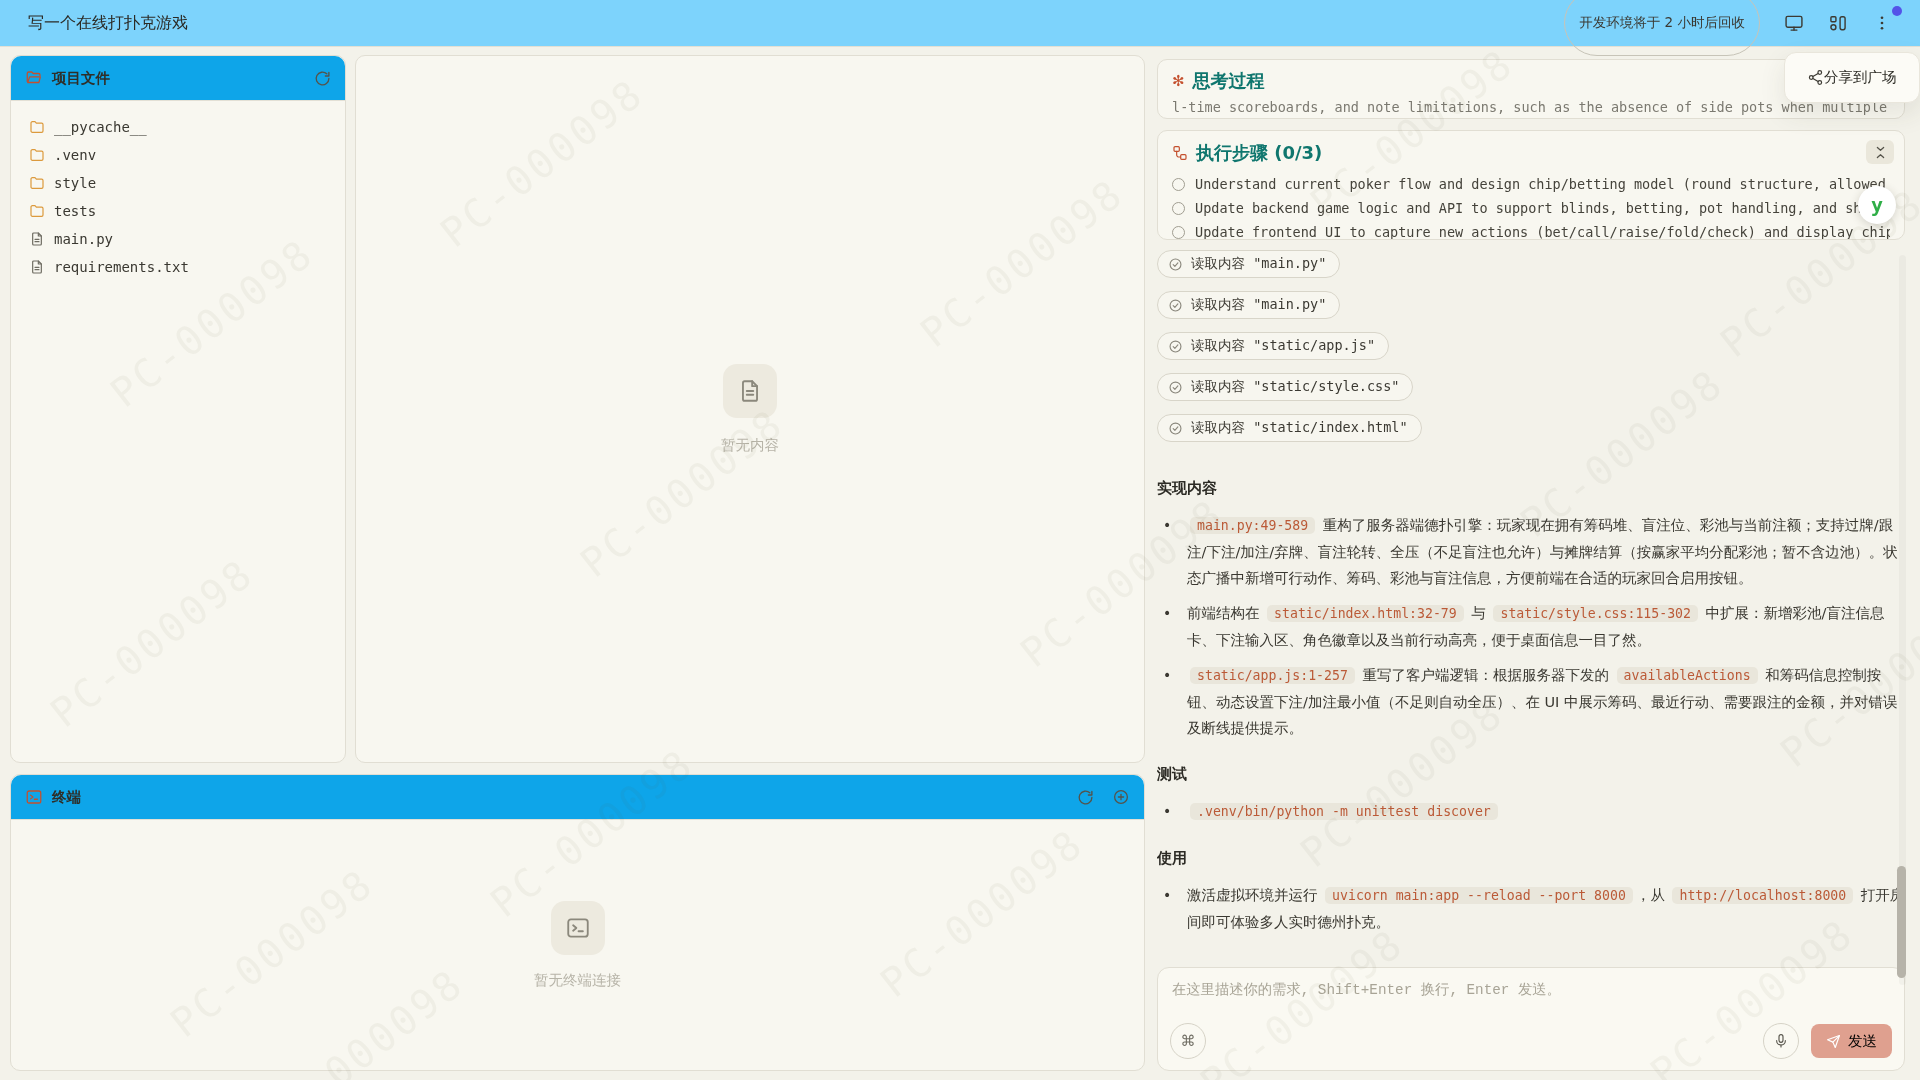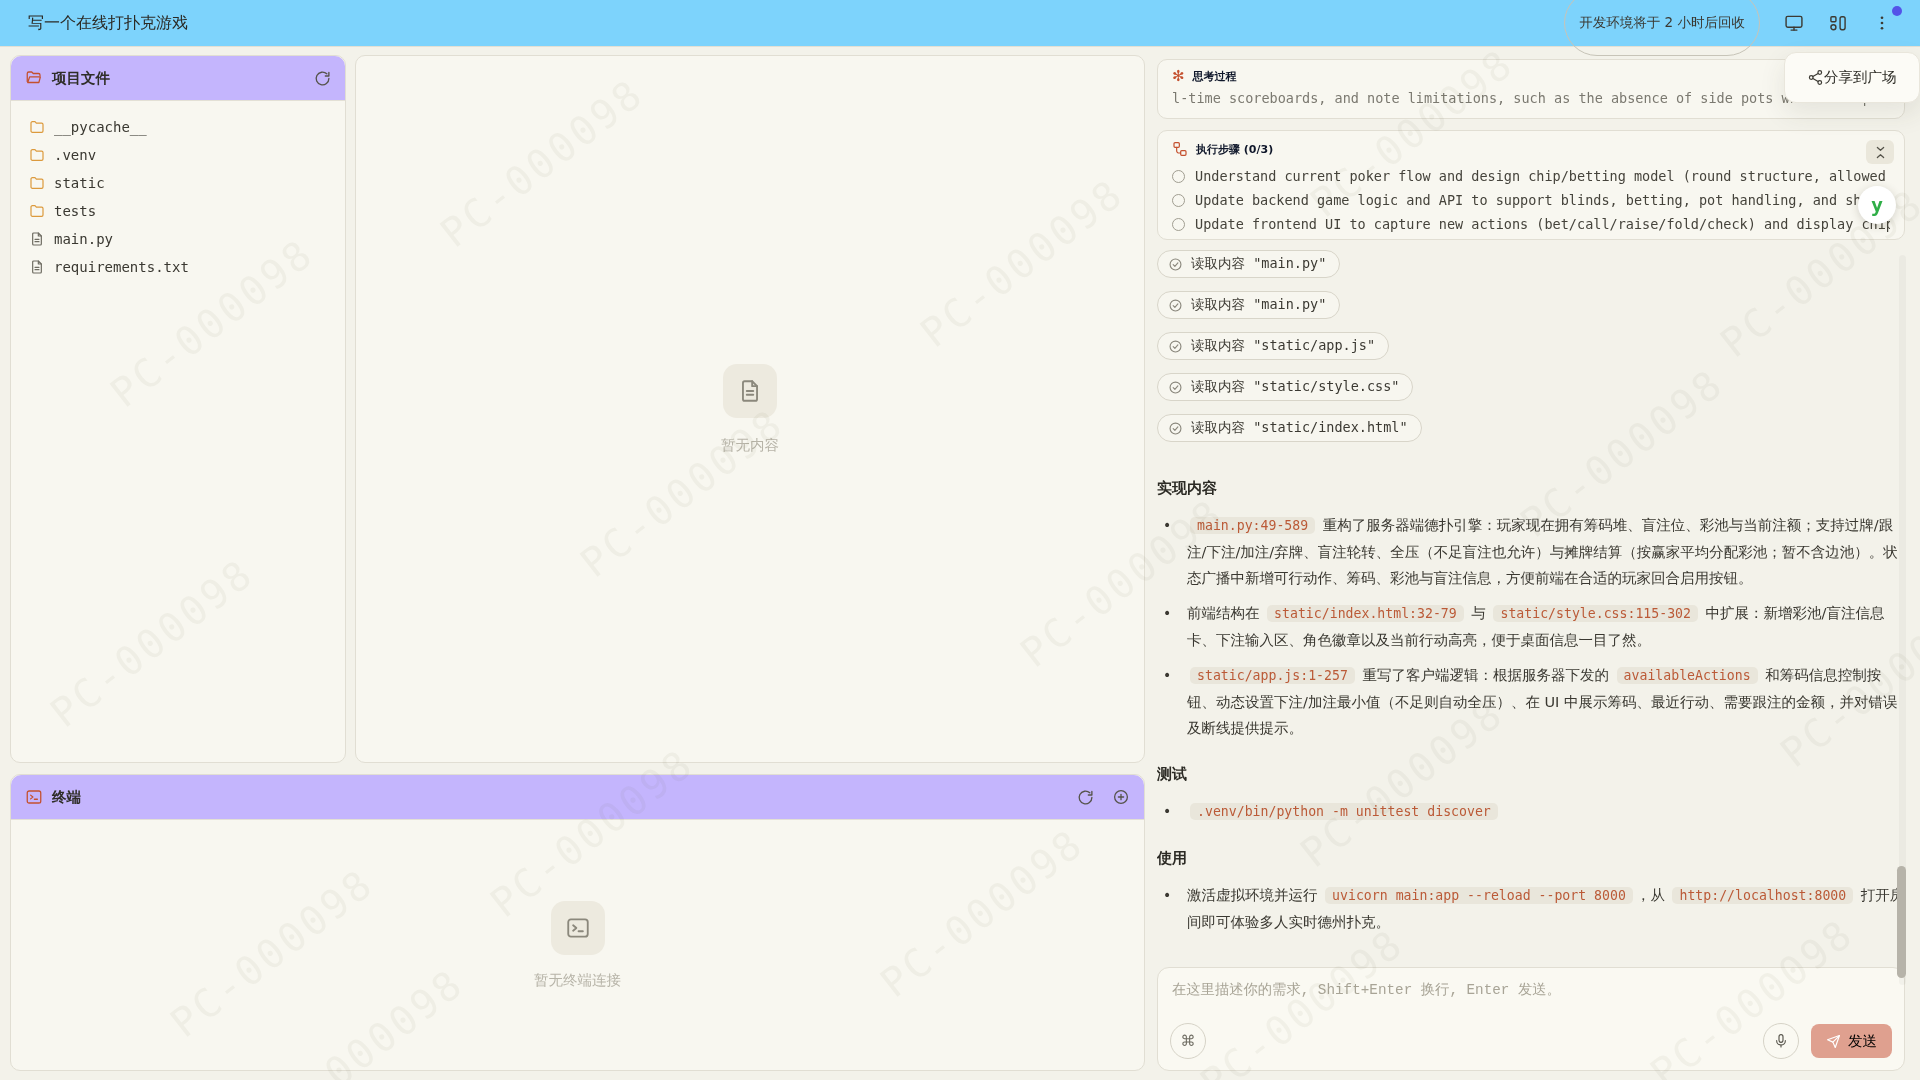--- a/index.html
+++ b/index.html
@@ -15,21 +15,21 @@
   .tb-icon { width:20px; height:20px; color:#3c3a33; display:flex; align-items:center; justify-content:center; cursor:pointer; }
   .violet-dot { position:absolute; right:18px; top:6px; width:10px; height:10px; border-radius:50%; background:#5453e8; z-index:60; }
 
   
   .share-menu { position:absolute; left:1784px; top:52px; z-index:55; background:#fcfbf6; border:1px solid #e9e6dc;
                 border-radius:12px; box-shadow:0 10px 26px rgba(60,55,40,.10); padding:15px 22px; display:flex;
                 align-items:center; font-size:14.5px; color:#2f2e28; cursor:pointer; }
 
   
   .panel { position:absolute; background:#f8f7f0; border:1px solid #e1ded3; border-radius:10px; }
-  .panel-head { height:45px; display:flex; align-items:center; gap:9px; padding:0 14px; background:#c4b5fd;
+  .panel-head { height:45px; display:flex; align-items:center; gap:9px; padding:0 14px; background:#0ea5e9;
                 border-bottom:1px solid #e3e0d5; border-radius:10px 10px 0 0; }
   .panel-head .ph-title { font-size:14.5px; font-weight:bold; color:#2f2e28; }
   .ph-actions { margin-left:auto; display:flex; align-items:center; gap:18px; }
   .ph-btn { width:18px; height:18px; color:#55534a; cursor:pointer; display:flex; align-items:center; justify-content:center; }
 
   
   #files-panel { left:10px; top:55px; width:336px; height:708px; }
   .file-list { padding:12px 8px; }
   .file-row { display:flex; align-items:center; gap:9px; height:28px; padding:0 10px; border-radius:6px; cursor:pointer;
               font-family:"DejaVu Sans Mono", monospace; font-size:14px; color:#3a3831; }
@@ -47,21 +47,21 @@
   
   #terminal-panel { left:10px; top:774px; width:1135px; height:297px; }
   .terminal-body { height:250px; display:flex; flex-direction:column; align-items:center; justify-content:center; gap:16px; }
 
   
   .right-col { position:absolute; left:1157px; top:55px; width:748px; height:1016px; }
   .card { background:#f8f7f0; border:1px solid #e1ded3; border-radius:10px; }
 
   #thought-card { position:absolute; top:4px; left:0; right:0; height:60px; padding:9px 14px; overflow:hidden; }
   .card-head { display:flex; align-items:center; gap:8px; }
-  .card-head .ch-title { font-size:11px; font-weight:bold; color:#0f172a; }
+  .card-head .ch-title { font-size:18px; font-weight:bold; color:#0f766e; }
   .accent-glyph { color:#c4502e; font-size:15px; line-height:1; }
   .thought-line { margin-top:6px; font-family:"DejaVu Sans Mono", monospace; font-size:13.5px; color:#7b7970;
                   white-space:nowrap; overflow:hidden; }
 
   #steps-card { position:absolute; top:75px; left:0; right:0; height:110px; padding:10px 14px; overflow:hidden; }
   .collapse-btn { position:absolute; top:9px; right:10px; width:28px; height:24px; border-radius:6px; background:#eae7db;
                   color:#55534a; display:flex; align-items:center; justify-content:center; cursor:pointer; }
   .step-row { display:flex; align-items:center; gap:10px; height:24px; overflow:hidden; }
   #steps-list { margin-top:7px; }
   .step-circle { width:13px; height:13px; border:1.5px solid #a09d91; border-radius:50%; flex:none; }
@@ -187,21 +187,21 @@
           </svg>
         </span>
         <span>.venv</span>
       </div>
       <div class="file-row">
         <span class="f-ic folder">
           <svg width="16" height="16" viewBox="0 0 24 24" fill="none" stroke="currentColor" stroke-width="1.8" stroke-linecap="round" stroke-linejoin="round">
             <path d="M3 18V6a2 2 0 0 1 2-2h4l2 2.3h8a2 2 0 0 1 2 2V18a2 2 0 0 1-2 2H5a2 2 0 0 1-2-2z"></path>
           </svg>
         </span>
-        <span>static</span>
+        <span>style</span>
       </div>
       <div class="file-row">
         <span class="f-ic folder">
           <svg width="16" height="16" viewBox="0 0 24 24" fill="none" stroke="currentColor" stroke-width="1.8" stroke-linecap="round" stroke-linejoin="round">
             <path d="M3 18V6a2 2 0 0 1 2-2h4l2 2.3h8a2 2 0 0 1 2 2V18a2 2 0 0 1-2 2H5a2 2 0 0 1-2-2z"></path>
           </svg>
         </span>
         <span>tests</span>
       </div>
       <div class="file-row">

